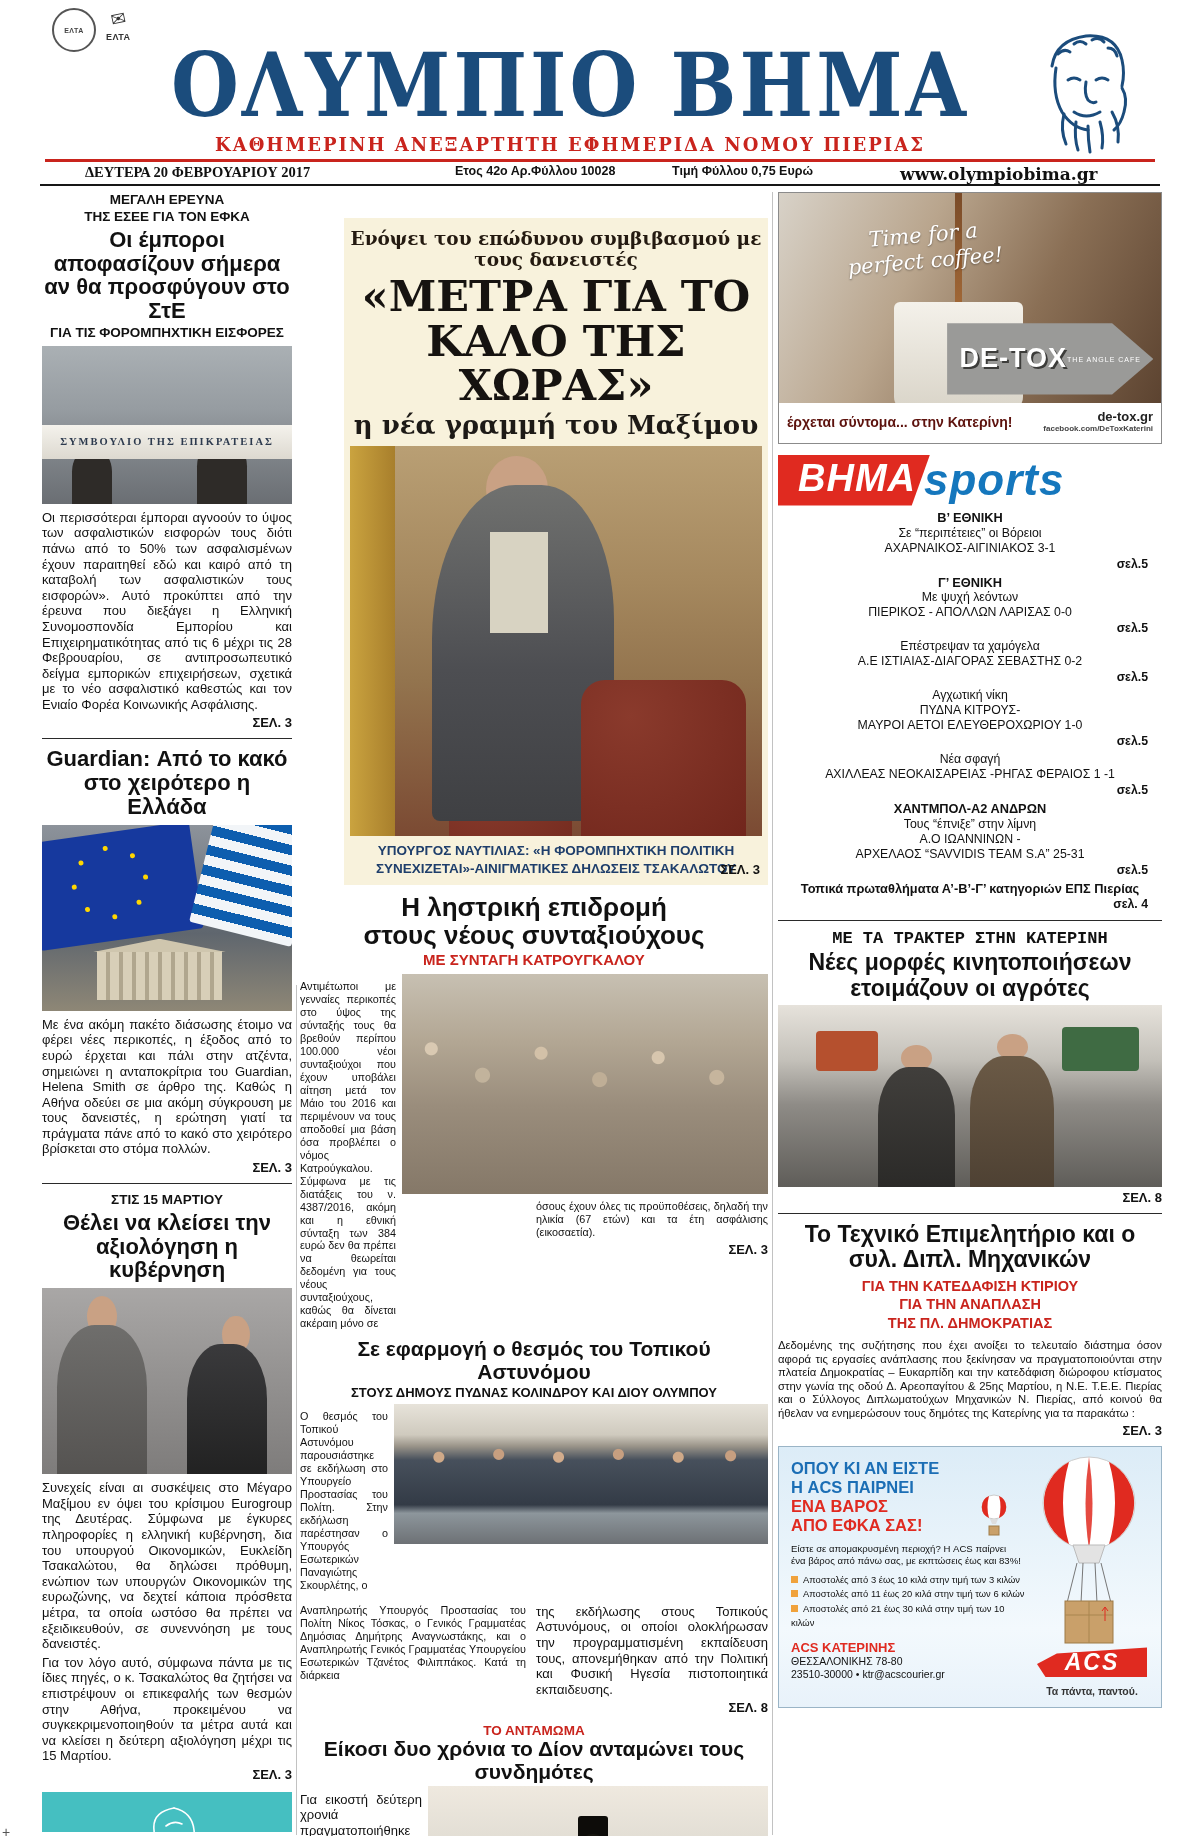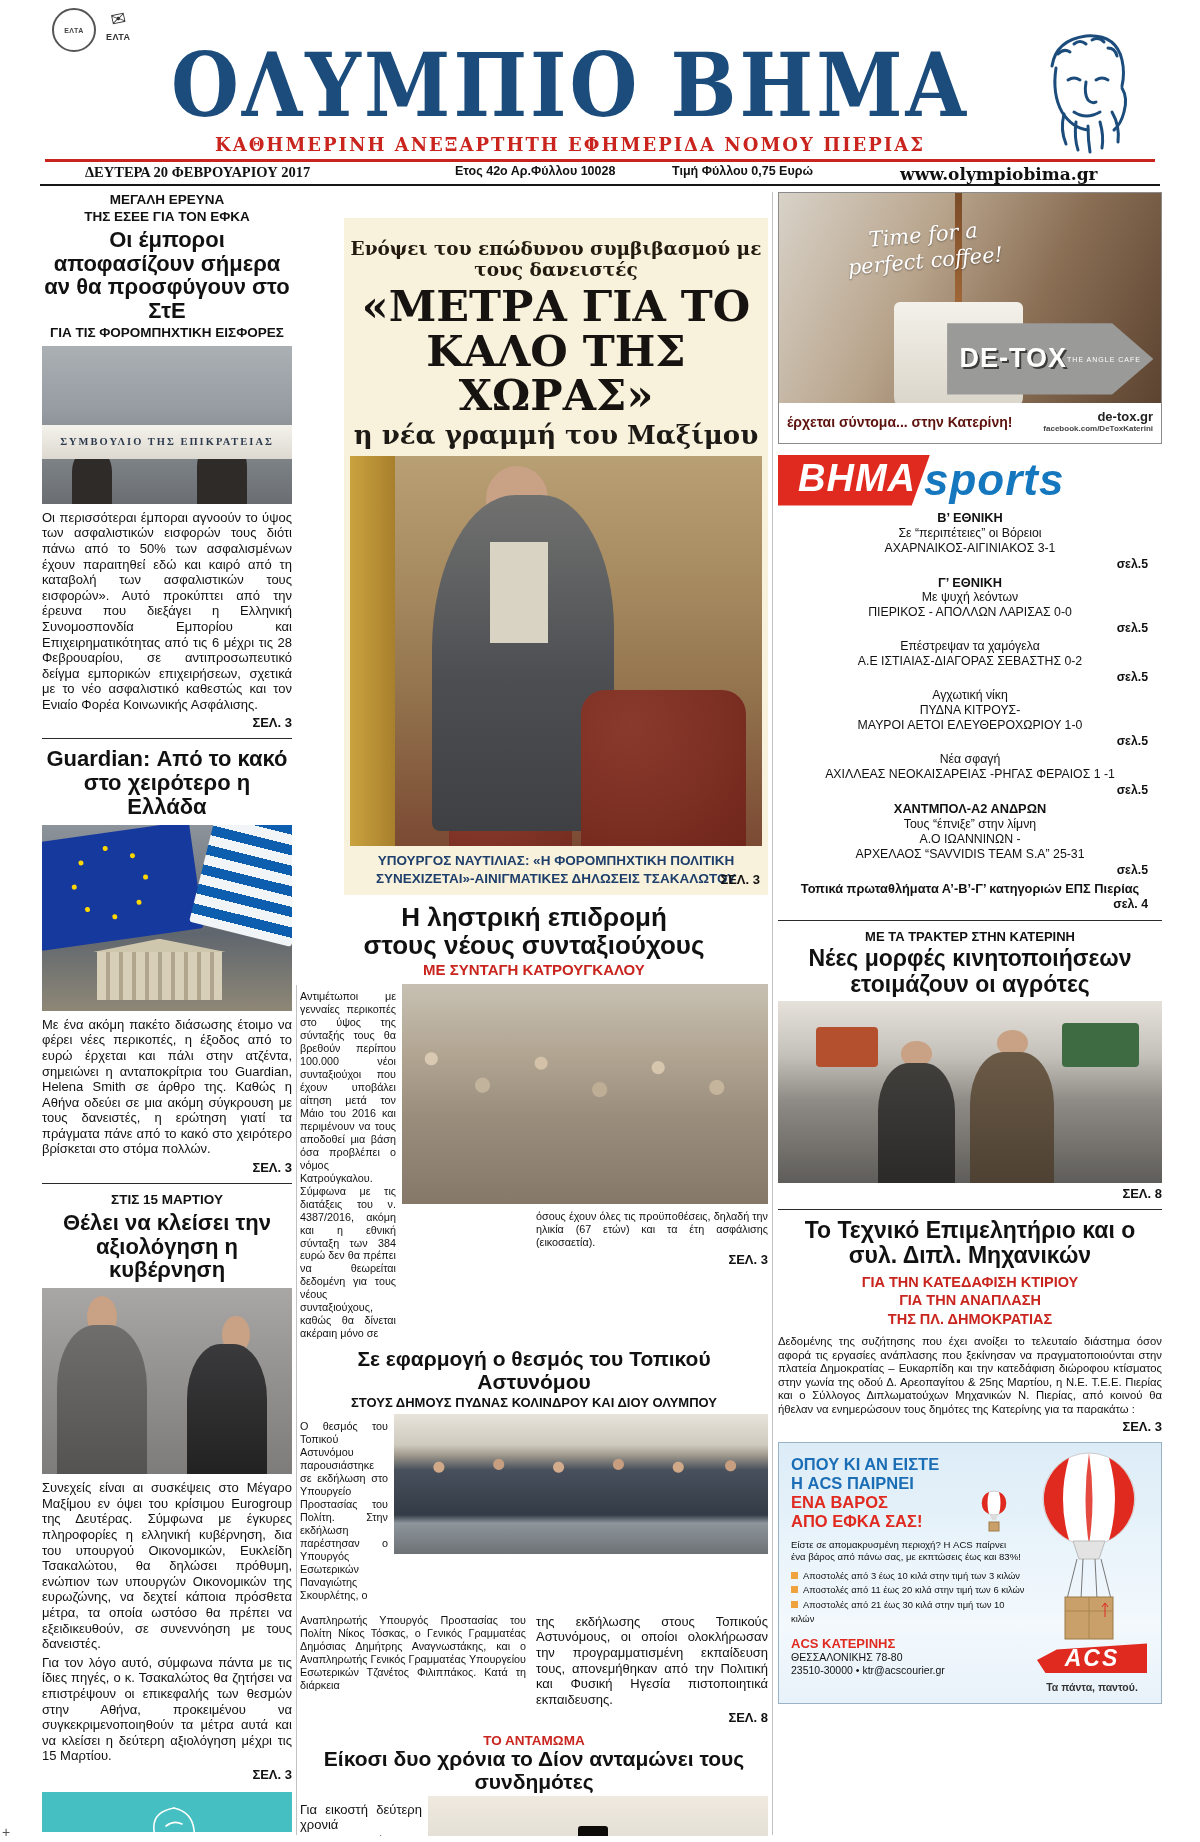--- a/index.html
+++ b/index.html
@@ -71,21 +71,21 @@
   .h2x{right:17%;top:15%;width:11%;height:20%;}
 
   
   .derm{margin-top:10px;background:#45bfc1;color:#fff;padding:10px 12px 12px;height:318px;}
   .derm-face{display:block;margin:0 auto;}
   .derm-name{font-size:16.5px;font-weight:700;text-align:center;letter-spacing:.5px;margin-top:4px;}
   .derm-spec{font-size:13px;text-align:center;line-height:1.3;}
   .derm-creds{margin-top:14px;font-size:11.5px;line-height:1.35;}
 
   
-  .lead{margin-left:44px;width:424px;background:#f8f2dc;padding:18px 6px 8px;box-sizing:border-box;}
+  .lead{margin-left:44px;width:424px;background:#f8f2dc;padding:8px 6px 8px;box-sizing:border-box;}
   .lead-kick{font-family:"DejaVu Serif","Liberation Serif",serif;font-weight:700;font-size:18.5px;
              text-align:center;color:#241a10;margin:2px 0 4px;}
   .lead-h{margin:0;text-align:center;font-family:"DejaVu Serif","Liberation Serif",serif;font-weight:700;
           font-size:43px;line-height:1.04;color:#161310;}
   .lead-sub{text-align:center;font-family:"DejaVu Serif","Liberation Serif",serif;font-weight:700;
             font-size:26px;color:#1d1a16;margin:2px 0 6px;}
   .ph-parl{height:390px;}
   .ph-parl{background:linear-gradient(180deg,#b99f74,#a5885e 35%,#93744e 60%,#7b4a33);}
   .wood{position:absolute;left:0;top:0;width:11%;height:100%;background:linear-gradient(90deg,#caa33f,#a87f2c);}
   .chair{position:absolute;background:radial-gradient(circle at 30% 20%,#8a3a2c,#6e241a);border-radius:24px 24px 6px 6px;}
@@ -157,21 +157,21 @@
   .bhma{display:flex;align-items:center;margin:10px 0 4px;height:52px;}
   .bhma-red{background:#e02a20;color:#fff;font-style:italic;font-weight:700;font-size:38px;
             padding:2px 14px 6px 20px;letter-spacing:1px;clip-path:polygon(0 0,100% 0,88% 100%,0 100%);}
   .bhma-sports{color:#1577bd;font-style:italic;font-weight:700;font-size:44px;margin-left:-6px;letter-spacing:1px;}
 
   .sports{text-align:center;font-size:12.3px;line-height:1.22;}
   .sp{margin-bottom:2px;}
   .sp-h{font-weight:700;font-size:12.8px;}
   .sp-p{font-weight:700;text-align:right;padding-right:14px;margin:1px 0 3px;}
   .r-h{margin:2px 0 4px;text-align:center;font-size:23px;font-weight:700;line-height:1.1;}
-  .kick.b{font-size:13px;margin:4px 0 0;}
+  .kick.b{font-size:17px;margin:4px 0 0;font-family:Liberation Mono, monospace;}
   .ph-tractor{height:182px;margin-top:4px;background:linear-gradient(180deg,#e6e2db,#c4c1ba 30%,#8e8b86 55%,#5f5d59);}
   .tr1{position:absolute;left:10%;top:14%;width:16%;height:22%;background:#b5502e;border-radius:4px;}
   .tr2{position:absolute;right:6%;top:12%;width:20%;height:24%;background:#3f6b43;border-radius:4px;}
   .tf1{position:absolute;left:26%;bottom:0;width:20%;height:66%;background:linear-gradient(180deg,#413f3c,#2b2a28);border-radius:40% 40% 0 0;}
   .tf2{position:absolute;left:50%;bottom:0;width:22%;height:72%;background:linear-gradient(180deg,#6b5a46,#4e4133);border-radius:40% 40% 0 0;}
   .th1{position:absolute;left:32%;top:22%;width:8%;height:14%;background:#c9a184;border-radius:50%;}
   .th2{position:absolute;left:57%;top:16%;width:8%;height:14%;background:#c9a184;border-radius:50%;}
   .tee-sub{text-align:center;font-weight:700;font-size:14.5px;color:#c9241d;line-height:1.3;}
   .tee .body{font-size:11.3px;}
 

